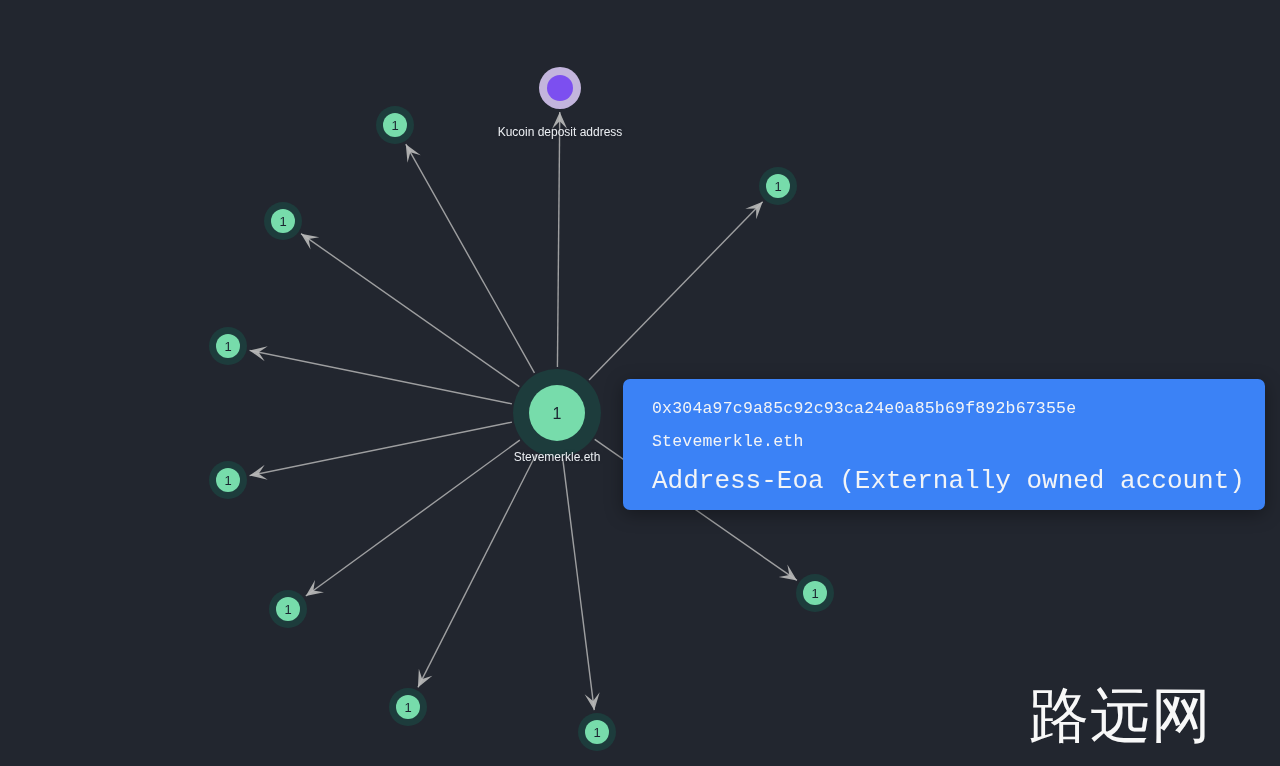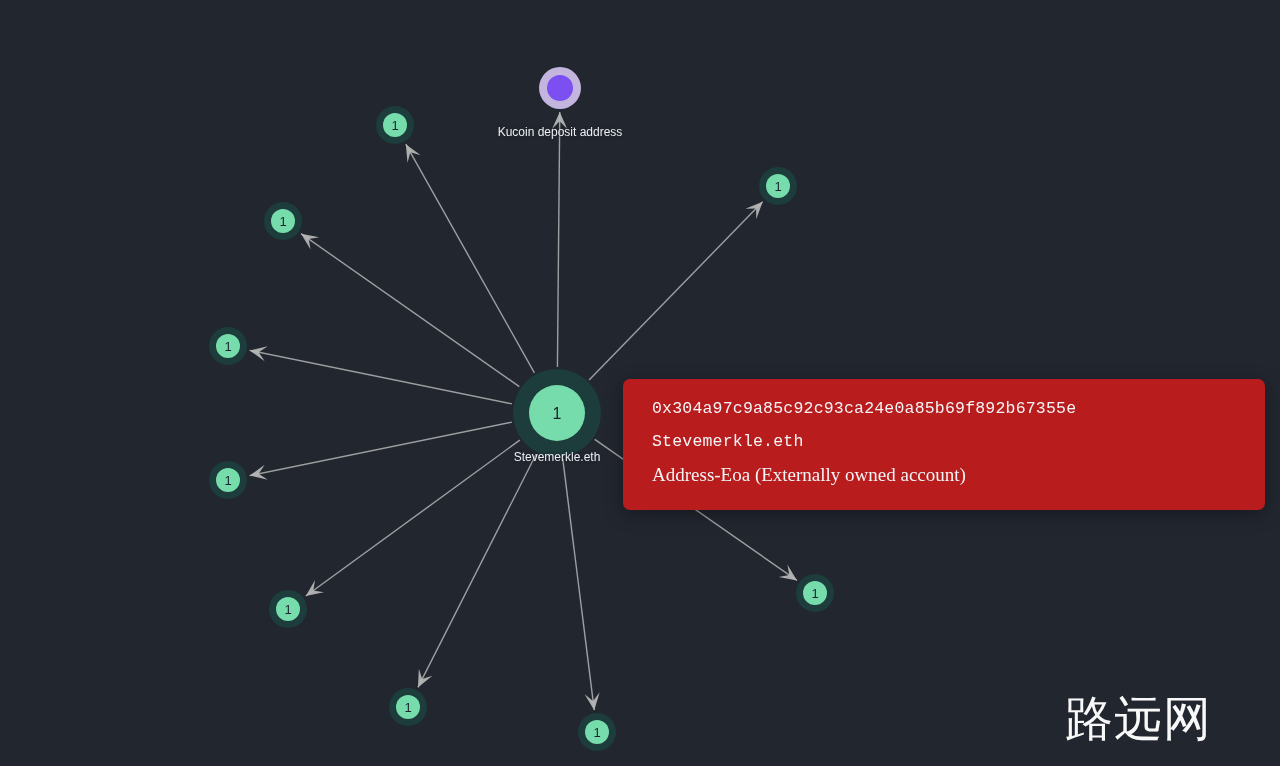--- a/index.html
+++ b/index.html
@@ -32,48 +32,47 @@
     transform: translateX(-50%);
     text-shadow: 0 0 3px rgba(34,38,47,0.9);
     pointer-events: none;
   }
   #tooltip {
     position: absolute;
     left: 623px;
     top: 379px;
     width: 642px;
     height: 131px;
-    background: #b91c1c;
+    background: #3b82f6;
     border-radius: 7px;
     box-sizing: border-box;
     padding: 14px 0 0 29px;
     font-family: "Liberation Mono", monospace;
     color: #f2f4f7;
     box-shadow: 0 4px 18px rgba(0,0,0,0.35);
   }
   .tt-line1, .tt-line2 {
     font-size: 16.5px;
     line-height: 1.98;
     letter-spacing: 0.2px;
     white-space: nowrap;
   }
   .tt-line3 {
-    font-size: 19px;
+    font-size: 26px;
     line-height: 1.62;
     margin-top: 2px;
     white-space: nowrap;
-    font-family: Liberation Serif, serif;
   }
   #watermark {
     position: absolute;
     right: 68px;
     bottom: 20px;
     color: #ffffff;
-    font-family: Liberation Mono, monospace;
-    font-size: 48px;
+    font-family: Liberation Sans, sans-serif;
+    font-size: 60px;
     font-weight: 400;
     letter-spacing: 1px;
     line-height: 1;
     opacity: 0.97;
   }
 </style>
 </head>
 <body>
 
 <div id="app">

